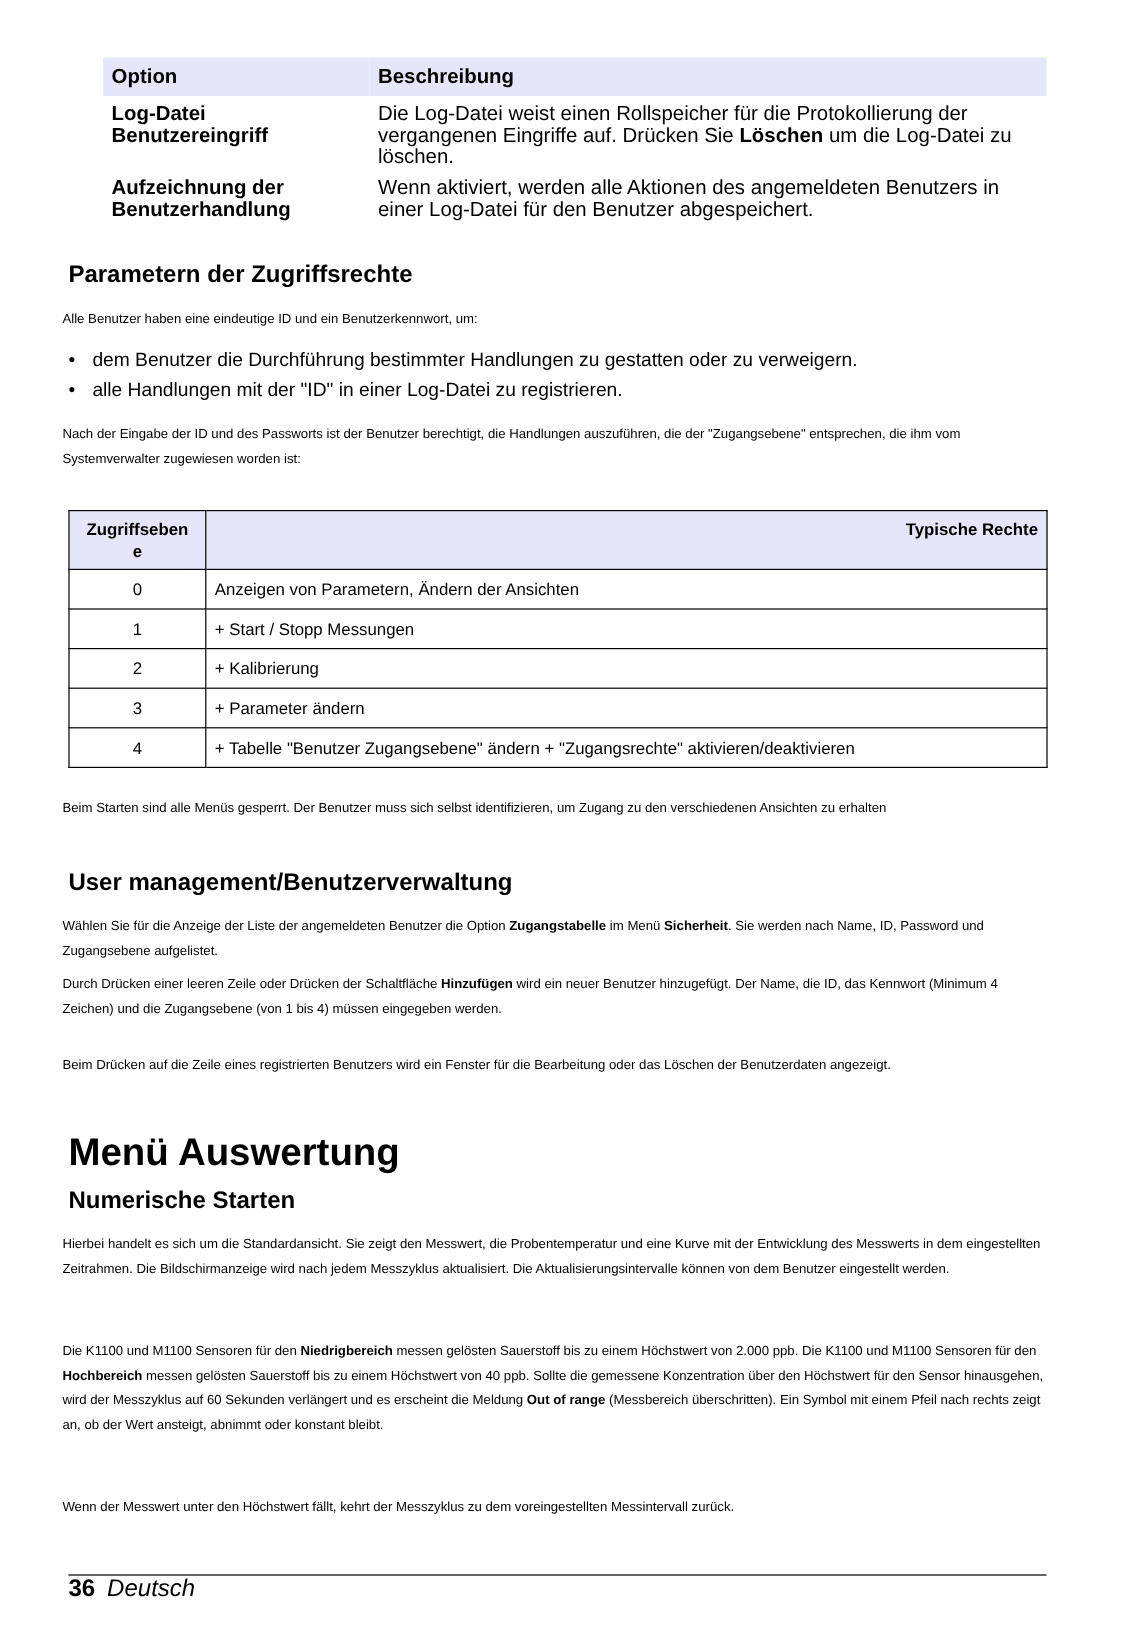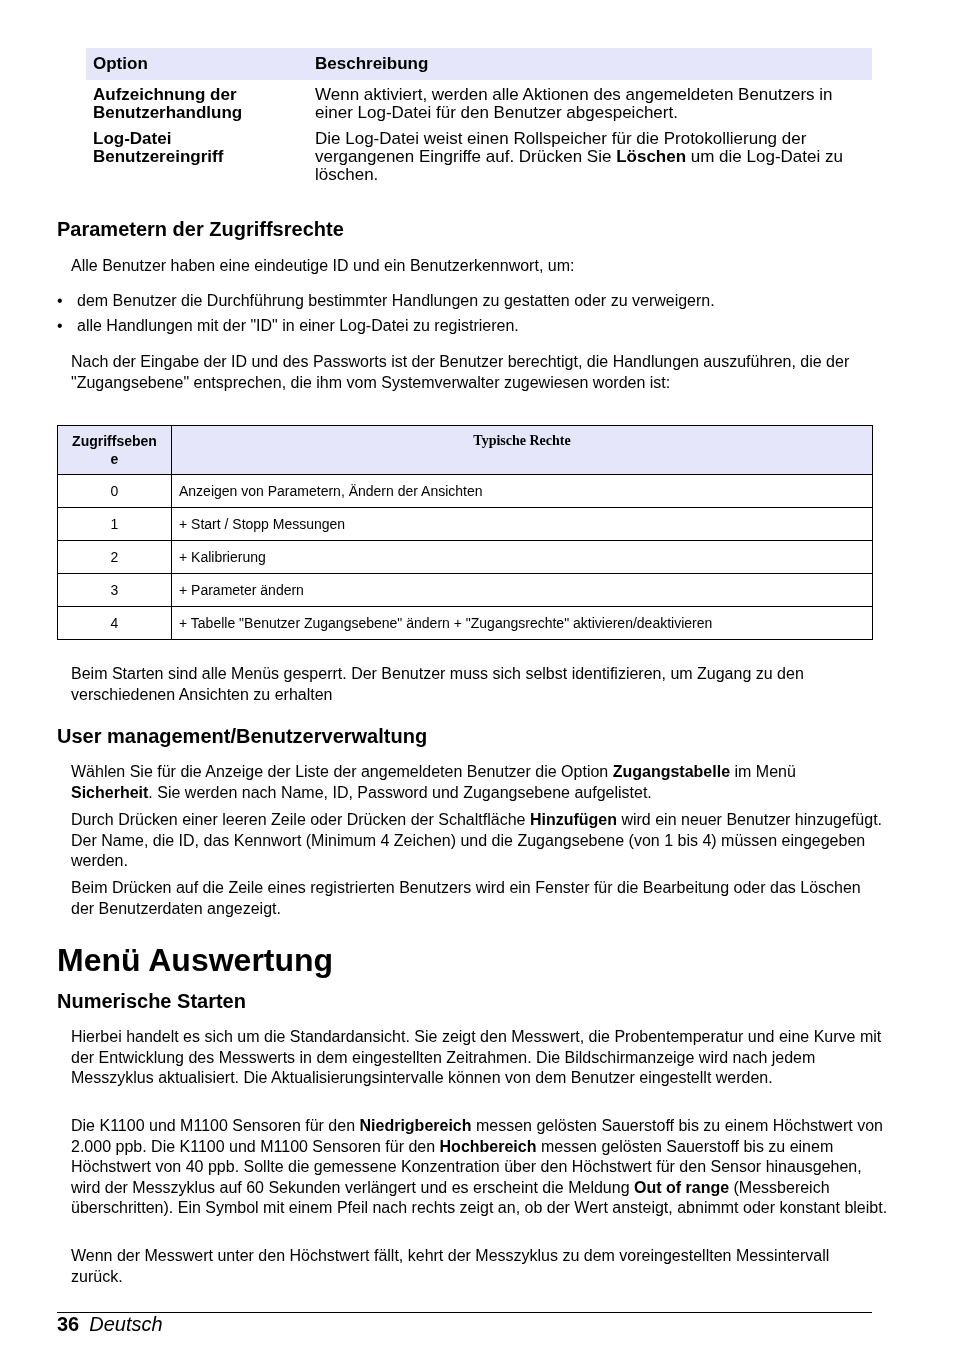--- a/index.html
+++ b/index.html
@@ -7,55 +7,55 @@
     width: 954px; height: 1354px; position: relative; overflow: hidden;
     font-family: "Liberation Sans", sans-serif; color: #000;
   }
   
   .opt-table { position: absolute; left: 86px; top: 48px; width: 786px; border-collapse: collapse; font-size: 17px; }
   .opt-table th { background: #e6e6fa; text-align: left; font-weight: bold; padding: 6px 7px 6px 7px; height: 19px; }
   .opt-table td { vertical-align: top; padding: 6px 7px 2px 7px; line-height: 18px; }
   .opt-table td.opt { font-weight: bold; width: 208px; }
   .h2 { position: absolute; left: 57px; font-size: 20px; font-weight: bold; }
   .h1 { position: absolute; left: 57px; font-size: 32px; font-weight: bold; }
-  .p { position: absolute; left: 71px; width: 820px; font-size: 16px; line-height: 20.5px; }
+  .p { position: absolute; left: 52px; width: 820px; font-size: 11px; line-height: 20.5px; }
   .bullets { position: absolute; left: 57px; top: 291px; margin: 0; padding: 0; list-style: none; font-size: 16px; }
   .bullets li { position: relative; padding-left: 20px; height: 24.5px; line-height: 20px; }
   .bullets li .dot { position: absolute; left: 0; top: 0; }
   .access-table { position: absolute; left: 57px; top: 425px; width: 816px; border-collapse: collapse; font-size: 14px; }
   .access-table th, .access-table td { border: 1px solid #000; }
   .access-table th { background: #e6e6fa; font-weight: bold; vertical-align: top; padding: 6px 7px; line-height: 18px; height: 38px; box-sizing: border-box; }
   .access-table th.c1 { width: 114px; text-align: center; }
-  .access-table th.c2 { text-align: center; font-family: Liberation Serif, serif; }
+  .access-table th.c2 { text-align: right; }
   .access-table td { height: 33px; box-sizing: border-box; padding: 0 7px; }
   .access-table td.c1 { text-align: center; }
   b { font-weight: bold; }
   .footer-line { position: absolute; left: 57px; top: 1312px; width: 815px; height: 1px; background: #000; }
   .footer { position: absolute; left: 57px; top: 1313px; font-size: 20px; }
   .footer .num { font-weight: bold; margin-right: 10px; }
   .footer .lang { font-style: italic; }
 </style>
 </head>
 <body>
 
 <table class="opt-table">
   <thead>
     <tr>
       <th>Option</th>
       <th>Beschreibung</th>
     </tr>
   </thead>
   <tbody>
     <tr>
+      <td class="opt">Log-Datei Benutzereingriff</td>
+      <td><span>Die Log-Datei weist einen Rollspeicher für die Protokollierung der vergangenen Eingriffe auf. Drücken Sie </span><b>Löschen</b><span> um die Log-Datei zu löschen.</span></td>
+    </tr>
+    <tr>
       <td class="opt">Aufzeichnung der Benutzerhandlung</td>
       <td>Wenn aktiviert, werden alle Aktionen des angemeldeten Benutzers in einer Log-Datei für den Benutzer abgespeichert.</td>
-    </tr>
-    <tr>
-      <td class="opt">Log-Datei Benutzereingriff</td>
-      <td><span>Die Log-Datei weist einen Rollspeicher für die Protokollierung der vergangenen Eingriffe auf. Drücken Sie </span><b>Löschen</b><span> um die Log-Datei zu löschen.</span></td>
     </tr>
   </tbody>
 </table>
 
 <div class="h2" style="top:218px;">Parametern der Zugriffsrechte</div>
 <div class="p" style="top:256px;">Alle Benutzer haben eine eindeutige ID und ein Benutzerkennwort, um:</div>
 
 <ul class="bullets">
   <li><span class="dot">•</span><span>dem Benutzer die Durchführung bestimmter Handlungen zu gestatten oder zu verweigern.</span></li>
   <li><span class="dot">•</span><span>alle Handlungen mit der "ID" in einer Log-Datei zu registrieren.</span></li>

